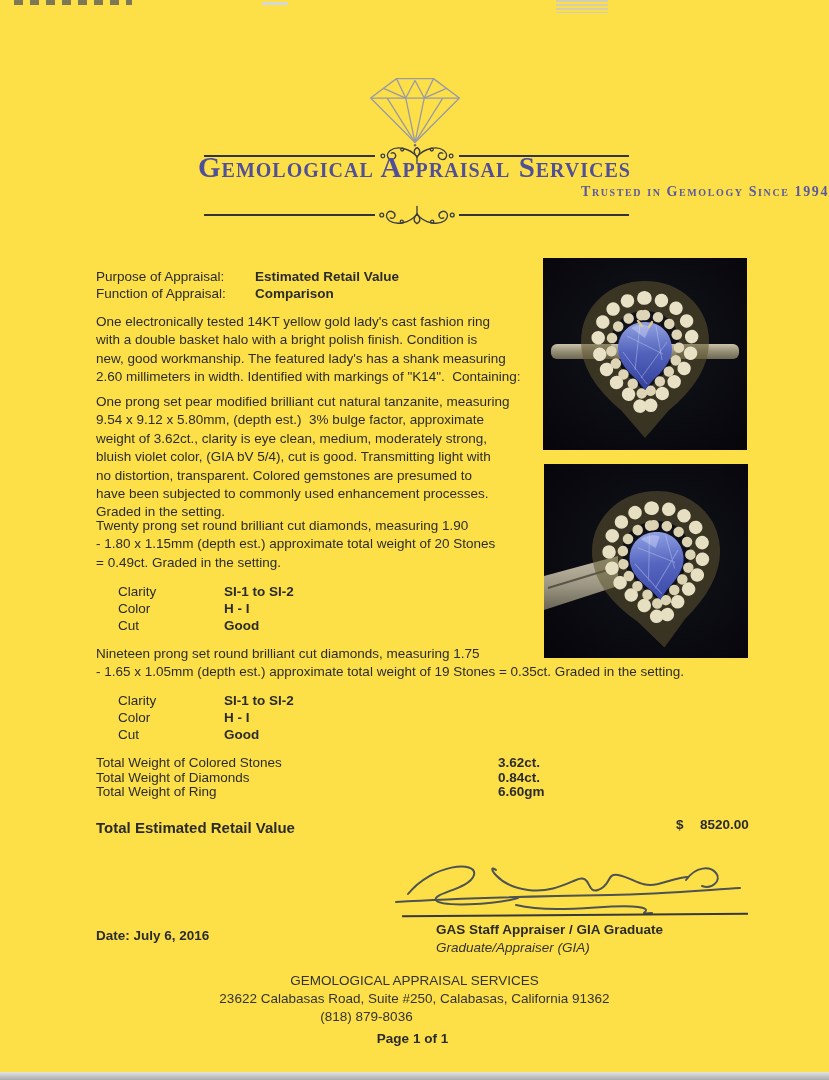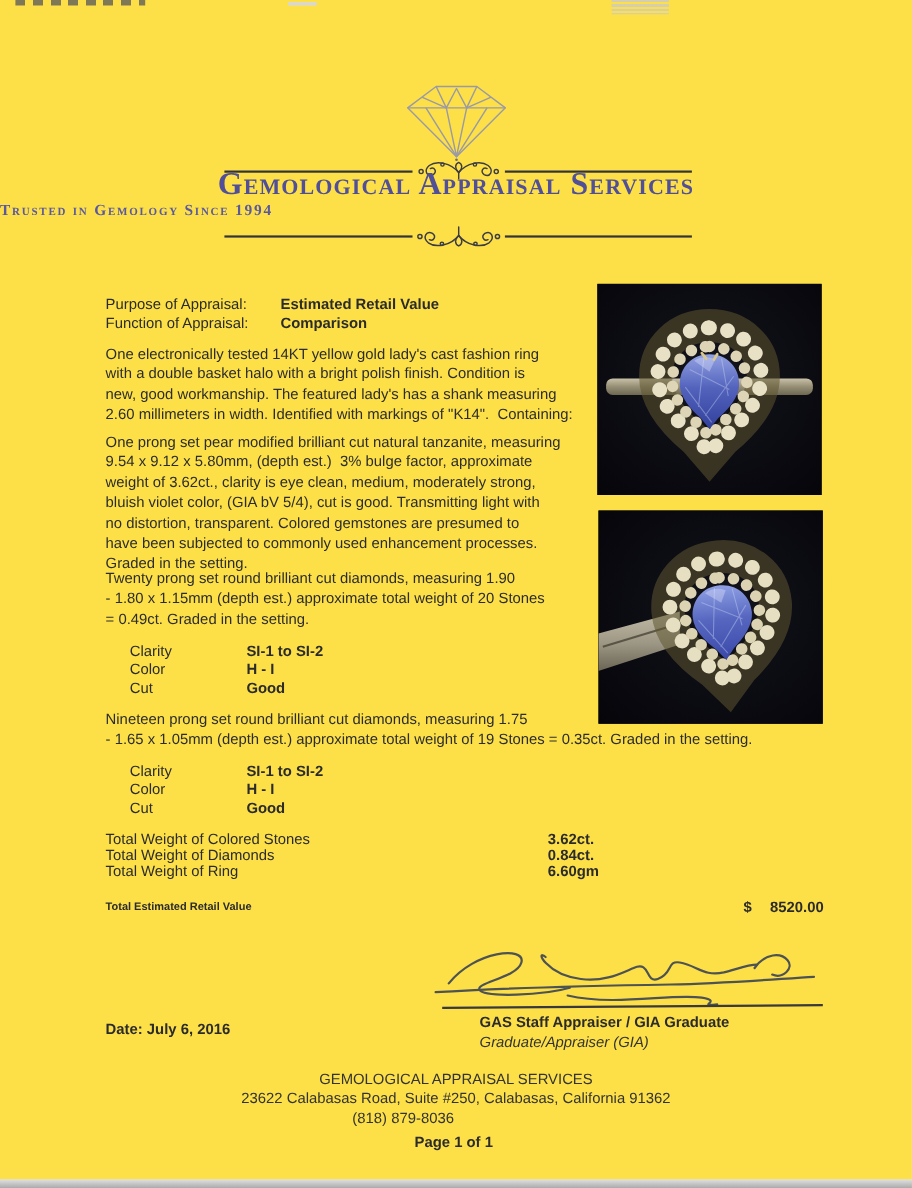--- a/index.html
+++ b/index.html
@@ -15,42 +15,42 @@
   .rule-row svg{flex:0 0 auto; margin:0 2px;}
   #rule-top{top:144px;}
   #rule-bottom{top:202px;}
   .brand-title{
     position:absolute; left:0; top:150px; width:829px; text-align:center;
     font-family:"Liberation Serif", serif; font-variant:small-caps;
     font-size:29px; font-weight:600; letter-spacing:1px; color:#504f98;
     line-height:34px;
   }
   .brand-tagline{
-    position:absolute; left:0; top:184px; width:829px; text-align:left;
+    position:absolute; left:0; top:184px; width:829px; text-align:right;
     font-family:"Liberation Serif", serif; font-variant:small-caps;
     font-size:14px; font-weight:600; letter-spacing:1.6px; color:#5a59a0;
     line-height:16px;
   }
   
   .kv{position:absolute; left:96px; top:268px; font-size:13.5px;}
   .kv .row{line-height:17px; white-space:pre;}
   .kv .lab{display:inline-block; width:159px;}
   .kv .val{font-weight:bold;}
   .para{position:absolute; left:96px; font-size:13.5px; color:#2c2c2c;}
   .para .tline{line-height:18.4px; white-space:pre;}
   #para-0{top:313px;} #para-1{top:393px;} #para-2{top:517px;} #para-3{top:645px;}
   .grade-table{position:absolute; left:118px; font-size:13.5px;}
   #grade-0{top:583px;} #grade-1{top:692px;}
   .grow{line-height:17px; white-space:pre;}
   .glabel{display:inline-block; width:106px;}
   .gvalue{font-weight:bold;}
   .totals{position:absolute; left:96px; top:756px; font-size:13.5px; width:620px;}
   .trow{position:relative; line-height:14.6px; white-space:pre;}
   .tvalue{position:absolute; left:402px; top:0; font-weight:bold;}
-  .retail-label{position:absolute; left:96px; top:819px; font-size:10px; font-weight:bold;}
+  .retail-label{position:absolute; left:96px; top:819px; font-size:15px; font-weight:bold;}
   .retail-cur{position:absolute; left:676px; top:817px; font-size:13.5px; font-weight:bold;}
   .retail-amt{position:absolute; left:700px; top:817px; font-size:13.5px; font-weight:bold;}
   
   .photo{position:absolute; width:204px; background:#07070c;}
   #photo-0{left:543px; top:258px; height:192px;}
   #photo-1{left:544px; top:464px; height:194px;}
   .photo svg{display:block;}
   
   .sig-scribble{position:absolute; left:390px; top:860px; width:356px; height:60px;}
   .sig-rule{position:absolute; left:402px; top:914px; width:346px; height:2px; background:#38383d; transform:rotate(-0.4deg);}

